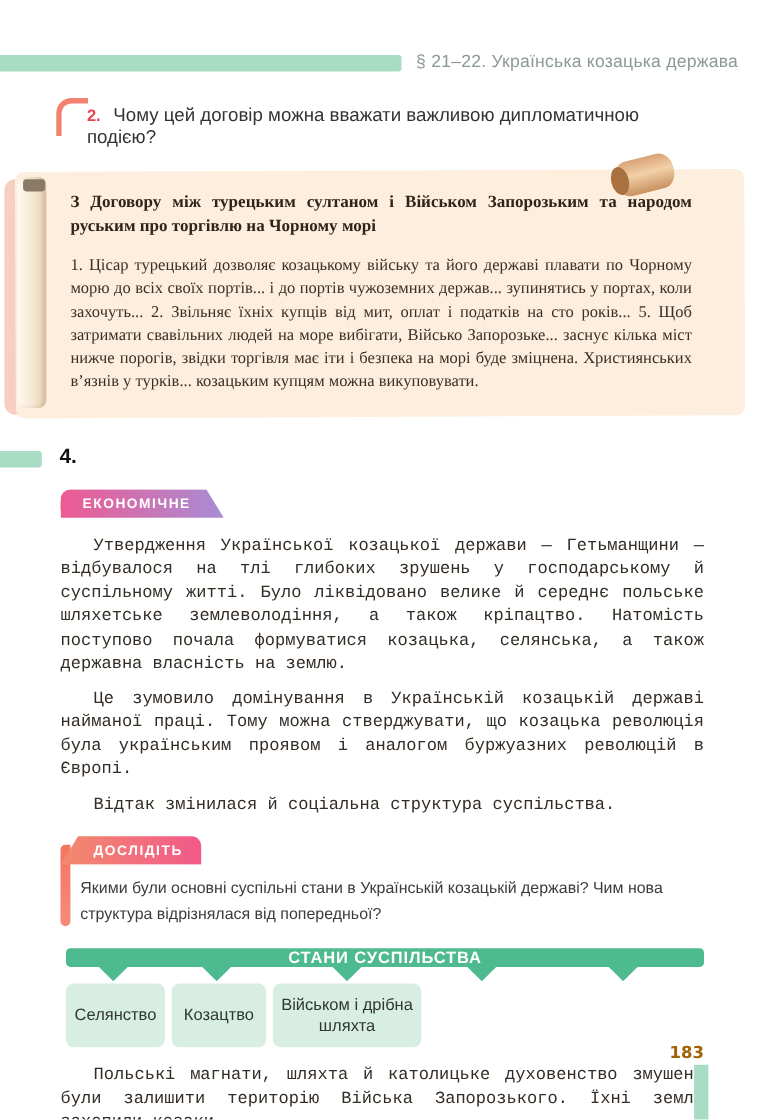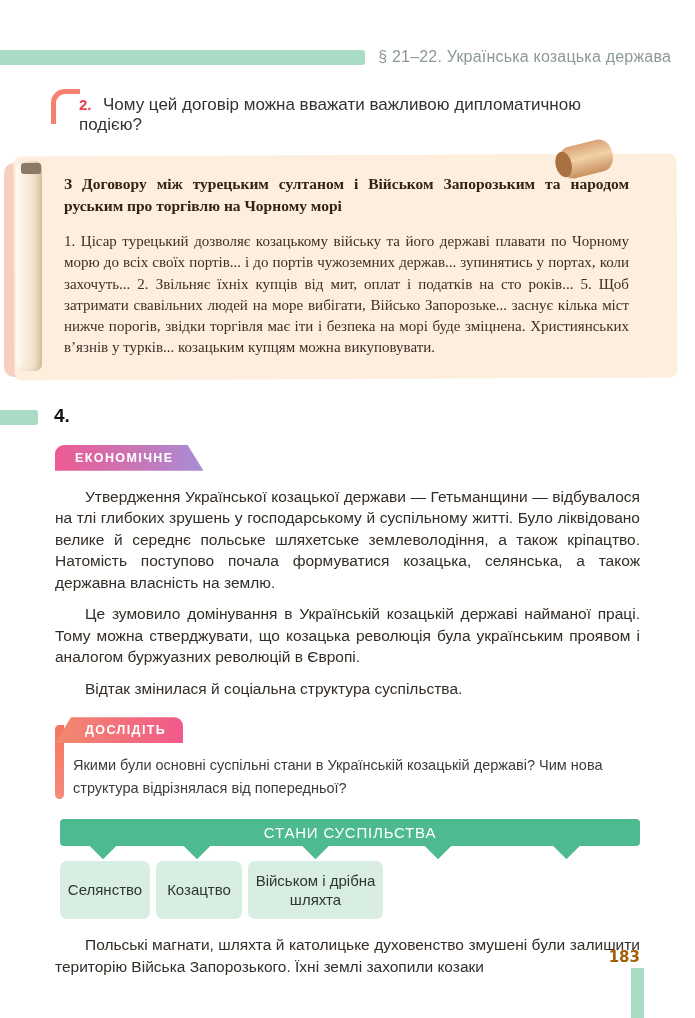--- a/index.html
+++ b/index.html
@@ -60,28 +60,28 @@
     padding:6px 30px 6px 20px;}
   .ponder-badge{background:linear-gradient(90deg,#ee5a92,#a88dd5);
     border-top-left-radius:9px;
     clip-path:polygon(0 0,calc(100% - 16px) 0,100% 100%,0 100%);}
   .explore-badge{background:linear-gradient(90deg,#f28a6d,#f2598a);
     border-top-right-radius:9px;padding:6px 17px 6px 30px;
     clip-path:polygon(16px 0,100% 0,100% 100%,0 100%);}
   .callout-text{position:relative;z-index:2;padding:11px 0 4px 18px;
     font-size:14.5px;color:#3c3c3c;line-height:1.55;}
   
-  .para{margin:10px 55px 0 55px;font-family:Liberation Sans, sans-serif;
+  .para{margin:10px 55px 0 55px;font-family:Liberation Mono, monospace;
     font-size:15.5px;line-height:21.5px;color:#332d26;
     text-align:justify;text-indent:30px;}
   .para.first{margin-top:15px;}
   
   .diagram{margin:16px 0 0 60px;width:580px;}
-  .diagram-header{height:27px;background:#4eba90;border-radius:4px;
-    color:#ffffff;font-weight:normal;font-size:15px;letter-spacing:0.8px;
+  .diagram-header{height:17px;background:#4eba90;border-radius:4px;
+    color:#ffffff;font-weight:bold;font-size:15px;letter-spacing:0.8px;
     display:flex;align-items:center;justify-content:center;}
   .arrow-row{display:flex;gap:6px;height:15px;}
   .arrow-cell{display:flex;justify-content:center;align-items:flex-start;}
   .arrow{width:28px;height:14px;background:#4eba90;margin-top:-1px;
     clip-path:polygon(0 0,100% 0,50% 100%);}
   .box-row{display:flex;gap:6px;}
   .box{box-sizing:border-box;background:#d9eee2;border-radius:7px;min-height:58px;
     display:flex;align-items:center;justify-content:center;text-align:center;
     font-size:15px;color:#2e3733;line-height:1.3;padding:6px 6px;}
   .w1{flex:0 0 86px;}.w2{flex:0 0 90px;}.w3{flex:0 0 135px;}.w4{flex:0 0 98px;}.w5{flex:0 0 147px;}

